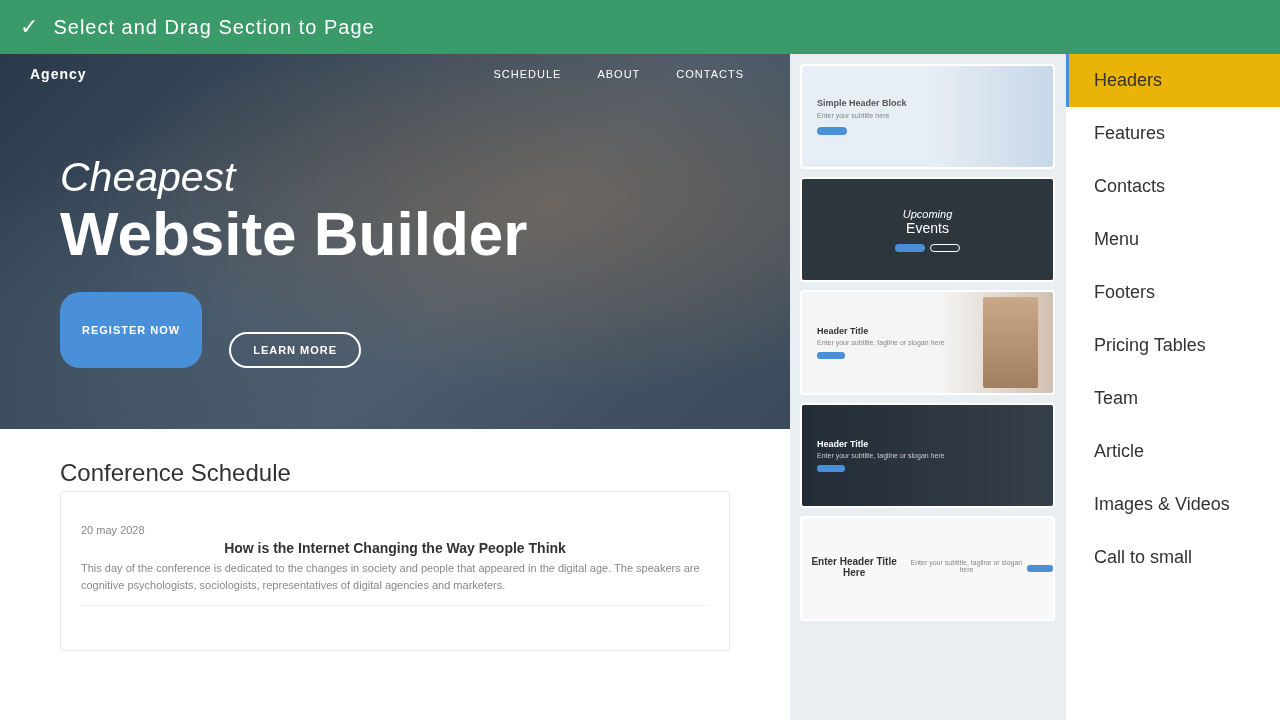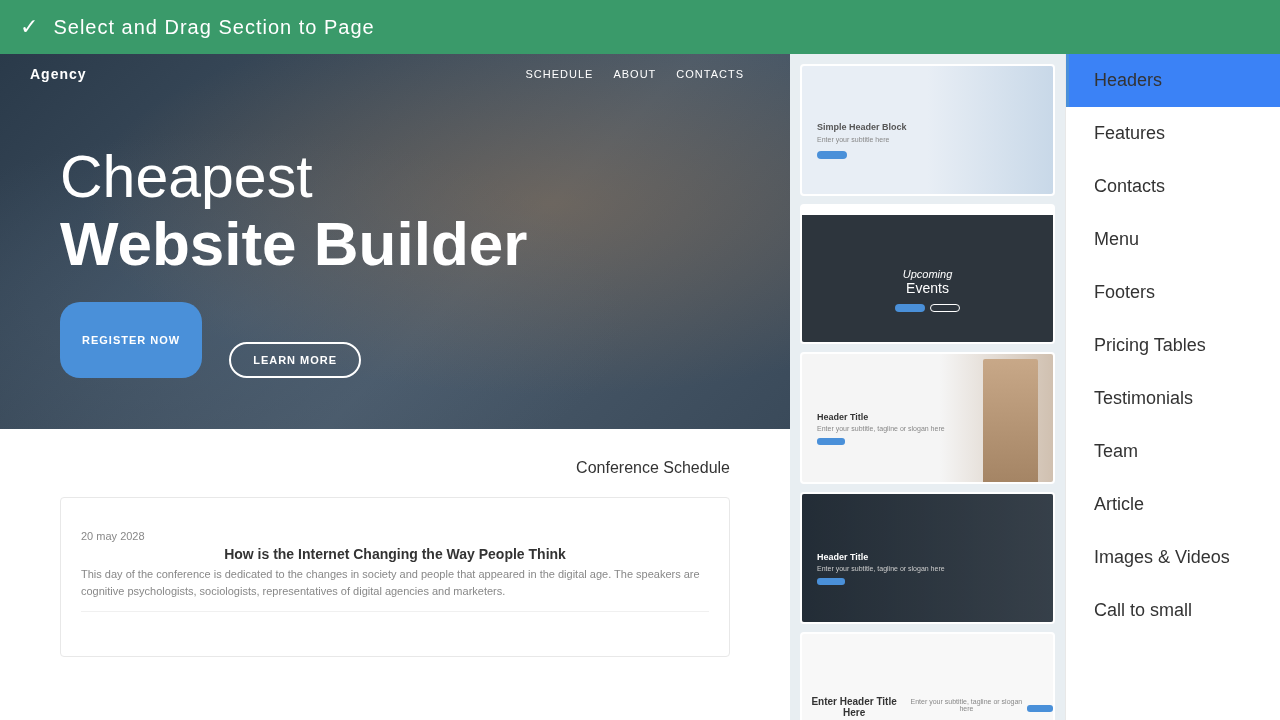--- a/index.html
+++ b/index.html
@@ -61,38 +61,39 @@
 
     .hero-brand {
       color: #fff;
       font-size: 14px;
       font-weight: bold;
       letter-spacing: 1px;
     }
 
     .hero-nav-links {
       display: flex;
-      gap: 20px;
+      gap: 36px;
     }
 
     .hero-nav-link {
       color: #fff;
       font-size: 11px;
       letter-spacing: 1px;
       text-transform: uppercase;
     }
 
     .hero-content {
       position: relative;
       z-index: 2;
       padding-top: 40px;
     }
 
     .hero-title-italic {
-      font-size: 59px;
+      font-size: 41px;
+      font-style: italic;
       font-weight: 300;
       color: #fff;
       line-height: 1.1;
     }
 
     .hero-title-bold {
       font-size: 62px;
       font-weight: bold;
       color: #fff;
       line-height: 1.1;
@@ -129,25 +130,25 @@
       margin-top: 40px;
     }
 
     
     .content-section {
       background: #fff;
       padding: 30px 60px;
     }
 
     .section-title {
-      text-align: right;
-      font-size: 16px;
+      text-align: left;
+      font-size: 24px;
       font-weight: 400;
       color: #333;
-      margin-bottom: 20px;
+      margin-bottom: 4px;
     }
 
     .schedule-card {
       border: 1px solid #e8e8e8;
       border-radius: 4px;
       padding: 20px;
     }
 
     .schedule-item {
       padding: 12px 0;
@@ -206,21 +207,21 @@
       width: 100%;
       background: #fff;
       border-radius: 4px;
       overflow: hidden;
       cursor: pointer;
       border: 2px solid transparent;
     }
 
     .thumb-img {
       width: 100%;
-      height: 149px;
+      height: 101px;
       overflow: hidden;
       position: relative;
     }
 
     
     .thumb-1 {
       background: linear-gradient(to right, #e8eef5 50%, #c8d8e8 100%);
       display: flex;
       flex-direction: column;
       justify-content: center;
@@ -249,21 +250,20 @@
 
     
     .thumb-2 {
       background: linear-gradient(rgba(0,0,0,0.5), rgba(0,0,0,0.5)), #5a6a7a;
       display: flex;
       flex-direction: column;
       justify-content: center;
       align-items: center;
       color: #fff;
       text-align: left;
-      margin-top: 9px;
     }
 
     .thumb-2-title {
       font-size: 11px;
       font-style: italic;
       font-weight: 300;
     }
 
     .thumb-2-sub {
       font-size: 14px;
@@ -430,21 +430,21 @@
     .category-item {
       padding: 16px 25px;
       font-size: 18px;
       font-weight: 400;
       color: #333;
       cursor: pointer;
       border-left: 3px solid transparent;
     }
 
     .category-item.active {
-      background: #3b82f6;
+      background: #eab308;
       border-left: 3px solid #4a90d9;
     }
 
     
     .page-wrapper {
       position: relative;
       width: 1280px;
       height: 720px;
       overflow: hidden;
     }
@@ -567,21 +567,20 @@
 
       </div>
 
       <div class="category-column">
         <div class="category-item active">Headers</div>
         <div class="category-item">Features</div>
         <div class="category-item">Contacts</div>
         <div class="category-item">Menu</div>
         <div class="category-item">Footers</div>
         <div class="category-item">Pricing Tables</div>
-        <div class="category-item">Testimonials</div>
         <div class="category-item">Team</div>
         <div class="category-item">Article</div>
         <div class="category-item">Images &amp; Videos</div>
         <div class="category-item">Call to small</div>
       </div>
 
     </div>
   </div>
 </div>
 

